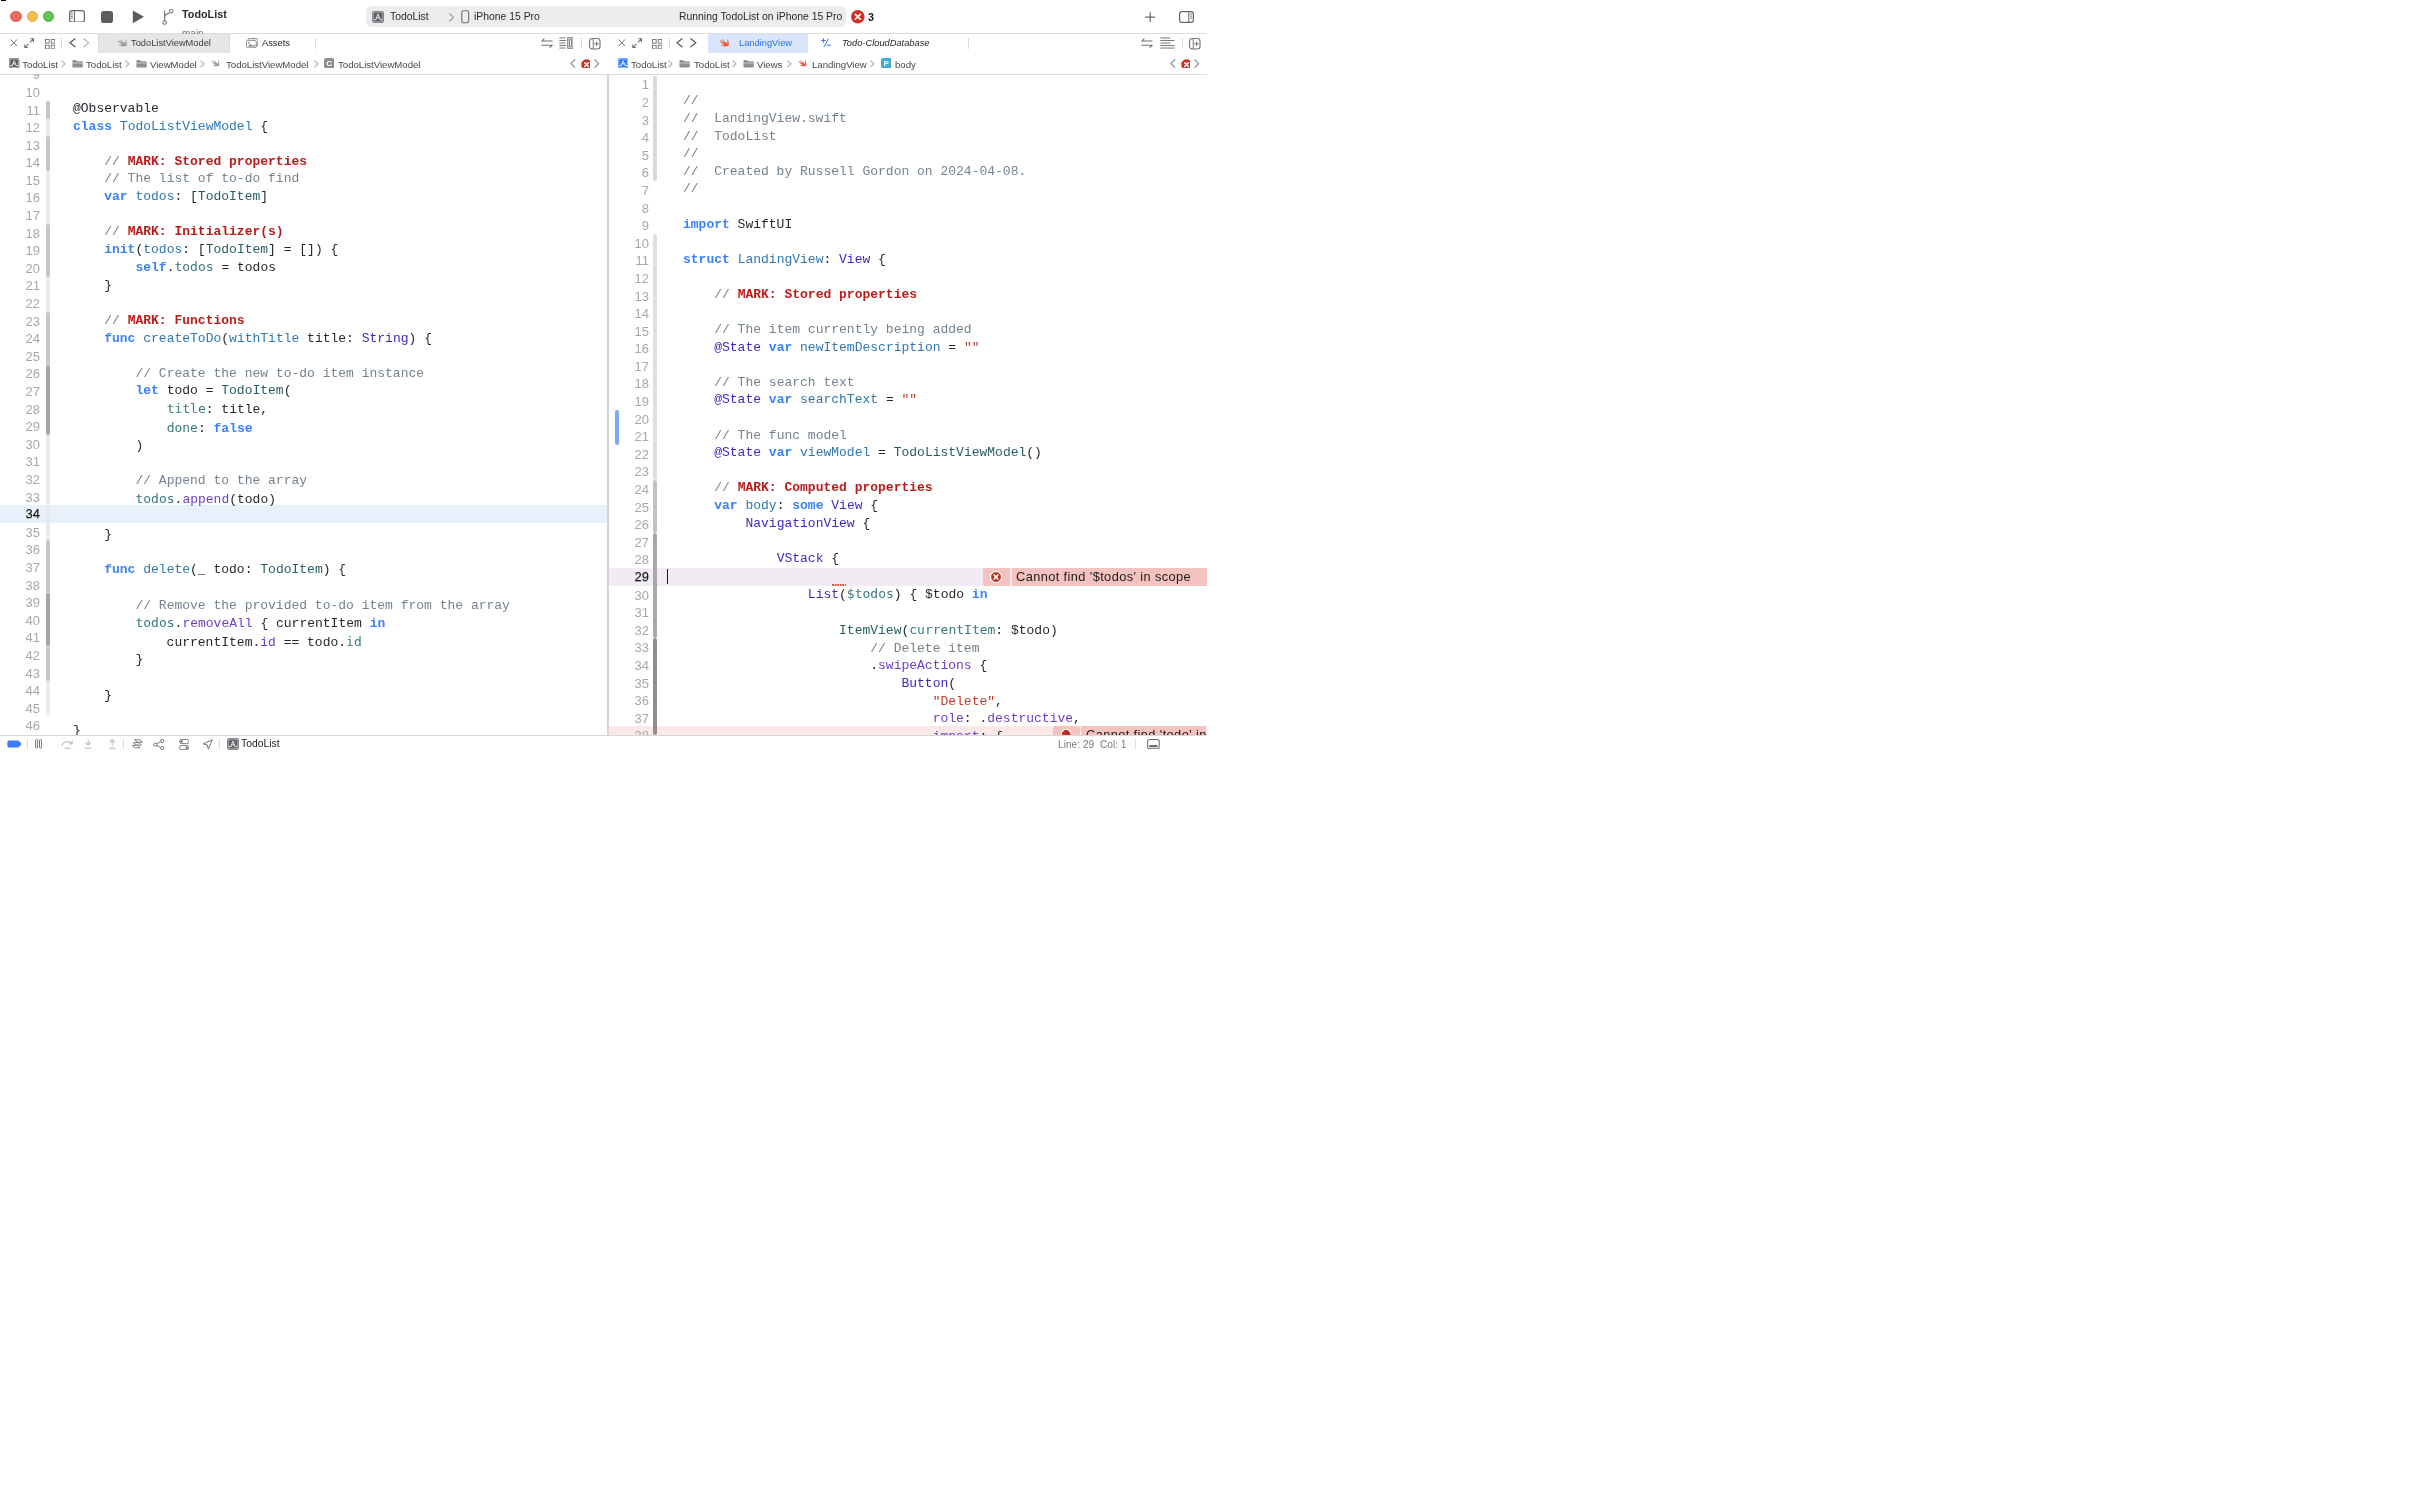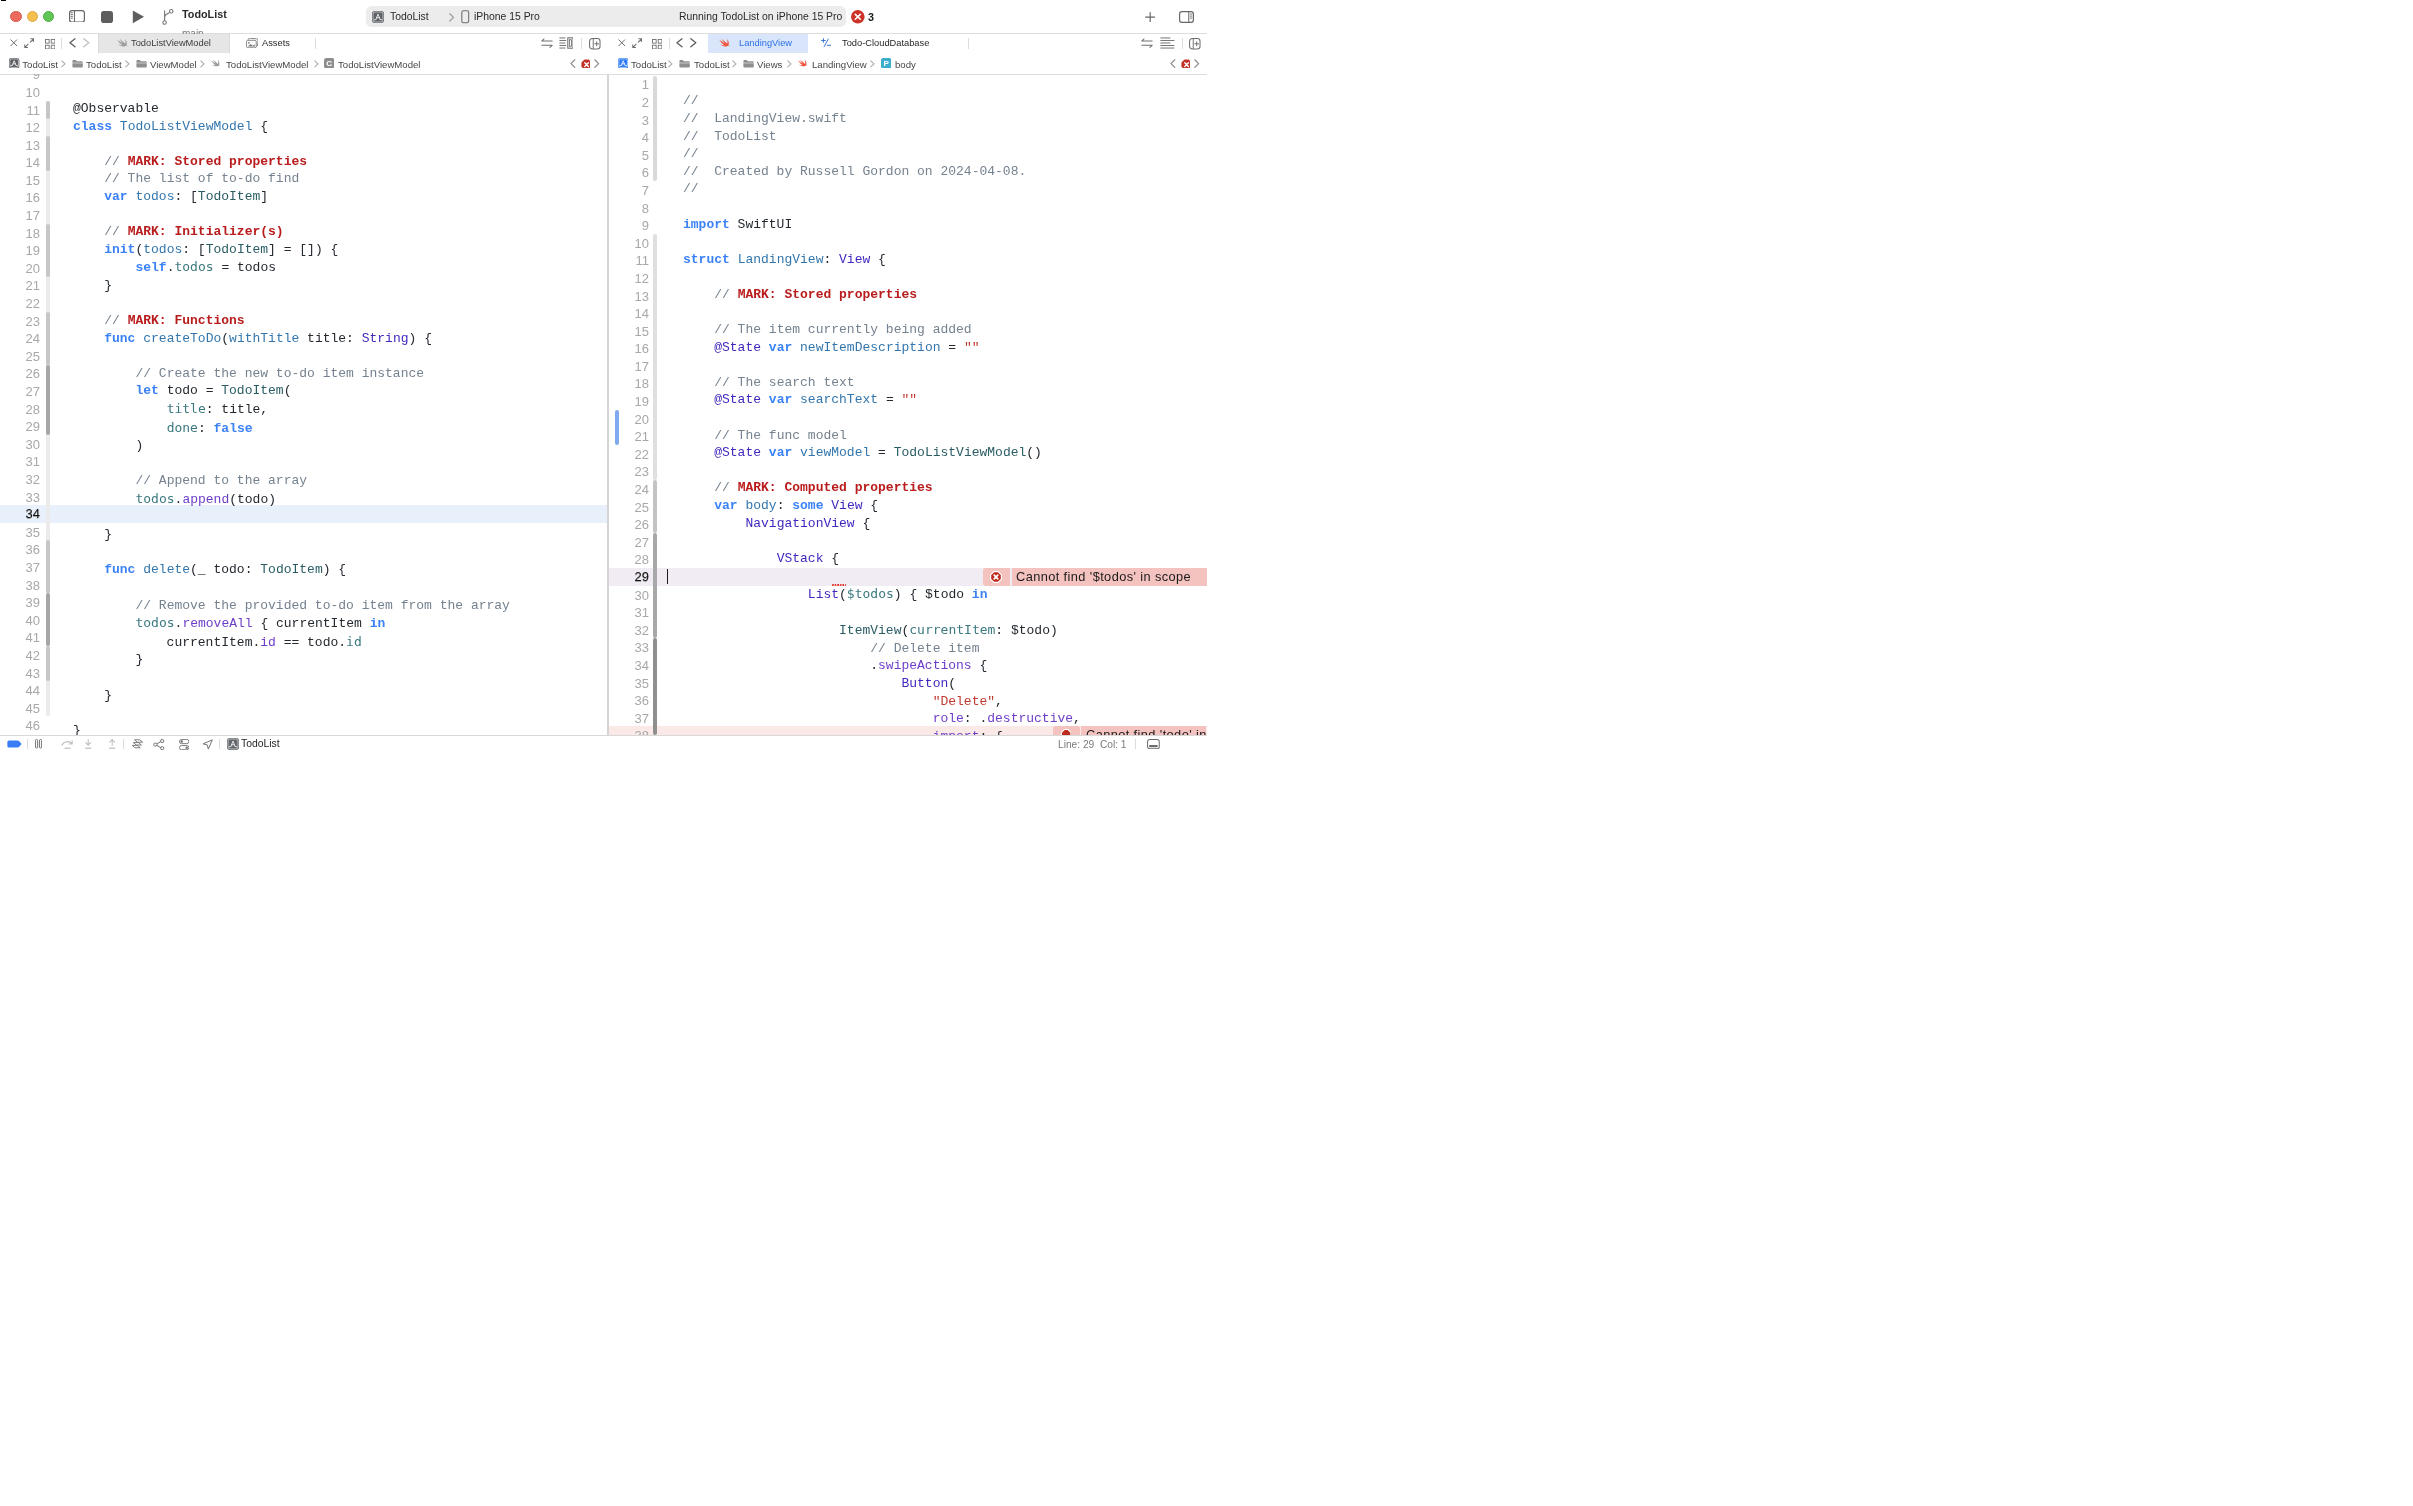--- a/index.html
+++ b/index.html
@@ -148,21 +148,21 @@
 <div class="abs" style="left:708px;top:34px;width:100px;height:19px;background:#D8E5FA"></div>
 <svg class="abs" style="left:718px;top:38px" width="12" height="9.8" viewBox="1.1 1.6 13.6 10.4">
     <path d="M12.9,9.7 C13.9,7.2 13.2,4.2 11.2,2.3 C12.0,4.0 12.05,6.1 11.5,7.7 C9.4,5.6 6.6,3.2 5.0,2.1 C6.0,3.8 7.7,5.9 9.4,7.6 C7.2,6.4 4.4,4.6 2.6,3.2 C4.0,5.7 6.4,8.1 8.8,9.5 C7.4,9.7 5.4,9.3 3.6,8.4 C5.3,10.2 8.1,11.2 10.5,10.8 C11.2,10.7 11.8,10.4 12.4,10.1 C13.3,9.7 14.2,10.0 14.6,10.8 C14.9,10.2 14.2,9.8 12.9,9.7 Z" fill="#F05138"></path>
   </svg>
 <div class="abs" style="left:739px;top:38px;font-size:9.3px;color:#2F71E8;white-space:nowrap">LandingView</div>
 <svg class="abs" style="left:821px;top:38px" width="10.4" height="9.6" viewBox="0 0 13 12">
     <path d="M3,0.8 L3,5.4 M0.7,3.1 L5.3,3.1" stroke="#3E76D6" stroke-width="1.3" stroke-linecap="round"></path>
     <path d="M9.2,1.2 L3.8,11" stroke="#3E76D6" stroke-width="1.2" stroke-linecap="round"></path>
     <path d="M7.7,9 L12.3,9" stroke="#3E76D6" stroke-width="1.3" stroke-linecap="round"></path>
   </svg>
-<div class="abs" style="left:842px;top:38px;font-size:9.3px;color:#262626;white-space:nowrap;">Todo-CloudDatabase</div>
+<div class="abs" style="left:842px;top:38px;font-size:9.3px;color:#262626;white-space:nowrap;font-style:italic">Todo-CloudDatabase</div>
 <div class="abs" style="left:968px;top:38px;width:0.8px;height:11.2px;background:#DCDCDC"></div>
 <svg class="abs" style="left:1141px;top:38px" width="12" height="10.4" viewBox="0 0 15 13">
     <path d="M3.8,1.2 L1,3.8 L14,3.8" fill="none" stroke="#6E6E6E" stroke-width="1.3" stroke-linecap="round" stroke-linejoin="round"></path>
     <path d="M11.2,11.8 L14,9.2 L1,9.2" fill="none" stroke="#6E6E6E" stroke-width="1.3" stroke-linecap="round" stroke-linejoin="round"></path>
   </svg>
 <svg class="abs" style="left:1160px;top:37px" width="14.8" height="12" viewBox="0 0 18.5 15">
     <line x1="0.5" y1="1.2" x2="13" y2="1.2" stroke="#6E6E6E" stroke-width="1.2"></line>
     <line x1="0.5" y1="4.35" x2="18" y2="4.35" stroke="#6E6E6E" stroke-width="1.2"></line>
     <line x1="0.5" y1="7.5" x2="13" y2="7.5" stroke="#6E6E6E" stroke-width="1.2"></line>
     <line x1="0.5" y1="10.65" x2="18" y2="10.65" stroke="#6E6E6E" stroke-width="1.2"></line>

